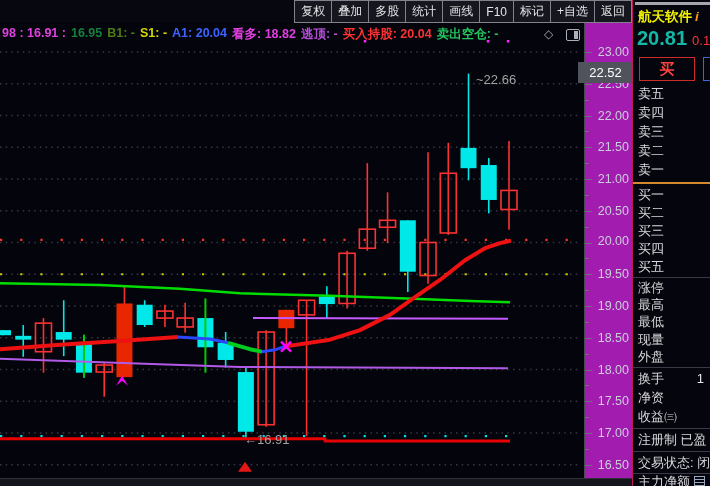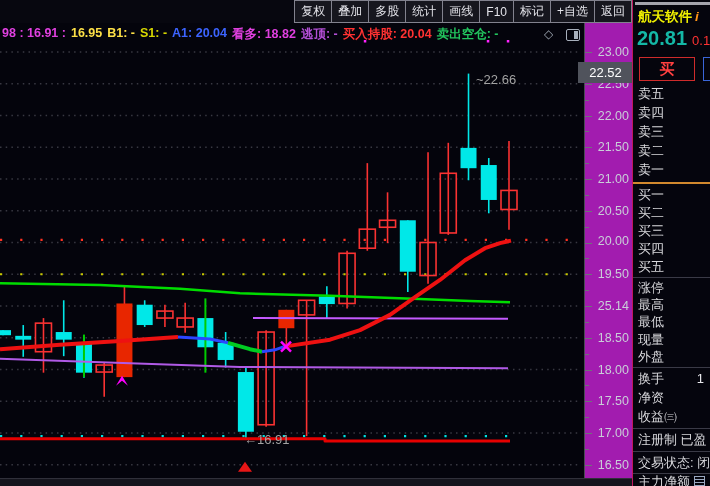--- a/index.html
+++ b/index.html
@@ -156,22 +156,22 @@
       <div class="tb-btn">多股</div>
       <div class="tb-btn">统计</div>
       <div class="tb-btn">画线</div>
       <div class="tb-btn">F10</div>
       <div class="tb-btn">标记</div>
       <div class="tb-btn">+自选</div>
       <div class="tb-btn">返回</div>
     </div>
   <div class="infobar" id="infobar">
       <span style="color: rgb(224, 64, 224);">98 : 16.91 :</span>
-      <span style="color: #fde047;">16.95</span>
-      <span style="color: #fde047;">B1: -</span>
+      <span style="color: #15803d;">16.95</span>
+      <span style="color: #4d7c0f;">B1: -</span>
       <span style="color: rgb(214, 214, 0);">S1: -</span>
       <span style="color: rgb(60, 100, 255);">A1: 20.04</span>
       <span style="color: rgb(224, 64, 224);">看多: 18.82</span>
       <span style="color: rgb(179, 79, 214);">逃顶: -</span>
       <span style="color: rgb(255, 50, 50);">买入持股: 20.04</span>
       <span style="color: #22c55e;">卖出空仓: -</span>
     </div>
   <span class="icon-diamond">◇</span>
   <div class="icon-paneltoggle">
       <div class="pt-inner"></div>
@@ -179,21 +179,21 @@
 
   <div class="axis-col" id="axis">
       <div class="axis-label" style="top: 22px;">23.00</div>
       <div class="axis-label" style="top: 53.75px;">22.50</div>
       <div class="axis-label" style="top: 85.5px;">22.00</div>
       <div class="axis-label" style="top: 117.25px;">21.50</div>
       <div class="axis-label" style="top: 149px;">21.00</div>
       <div class="axis-label" style="top: 180.75px;">20.50</div>
       <div class="axis-label" style="top: 211px;">20.00</div>
       <div class="axis-label" style="top: 244.25px;">19.50</div>
-      <div class="axis-label" style="top: 276px;">25.14</div>
+      <div class="axis-label" style="top: 276px;">19.00</div>
       <div class="axis-label" style="top: 307.75px;">18.50</div>
       <div class="axis-label" style="top: 339.5px;">18.00</div>
       <div class="axis-label" style="top: 371.25px;">17.50</div>
       <div class="axis-label" style="top: 403px;">17.00</div>
       <div class="axis-label" style="top: 434.75px;">16.50</div>
       <div class="tick" style="top: 441.75px; width: 7px;"></div>
       <div class="tick" style="top: 425.875px; width: 4px;"></div>
       <div class="tick" style="top: 410px; width: 7px;"></div>
       <div class="tick" style="top: 394.125px; width: 4px;"></div>
       <div class="tick" style="top: 378.25px; width: 7px;"></div>

